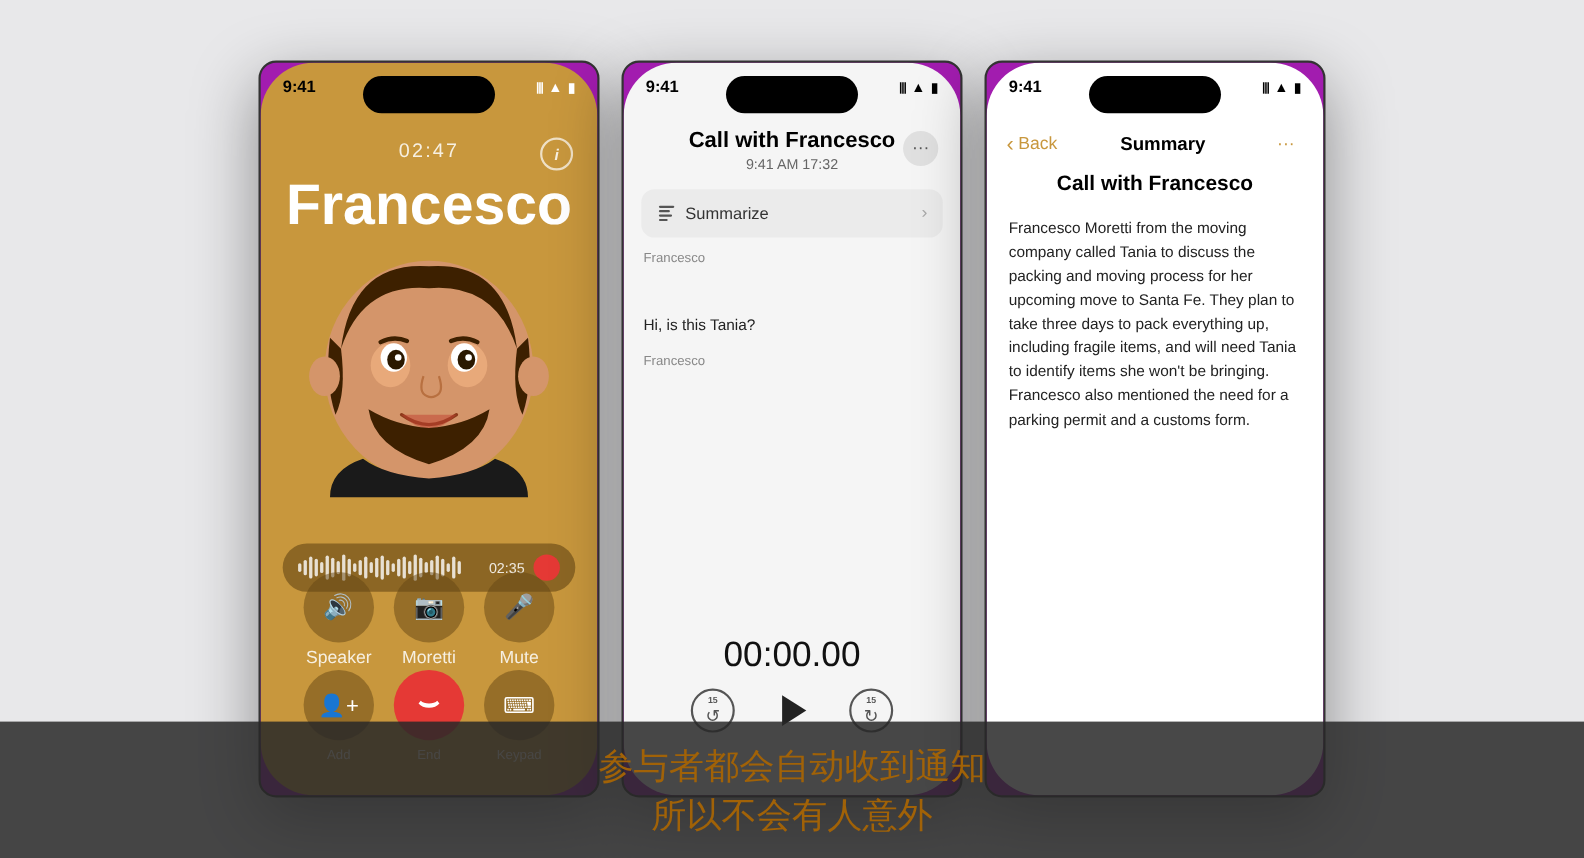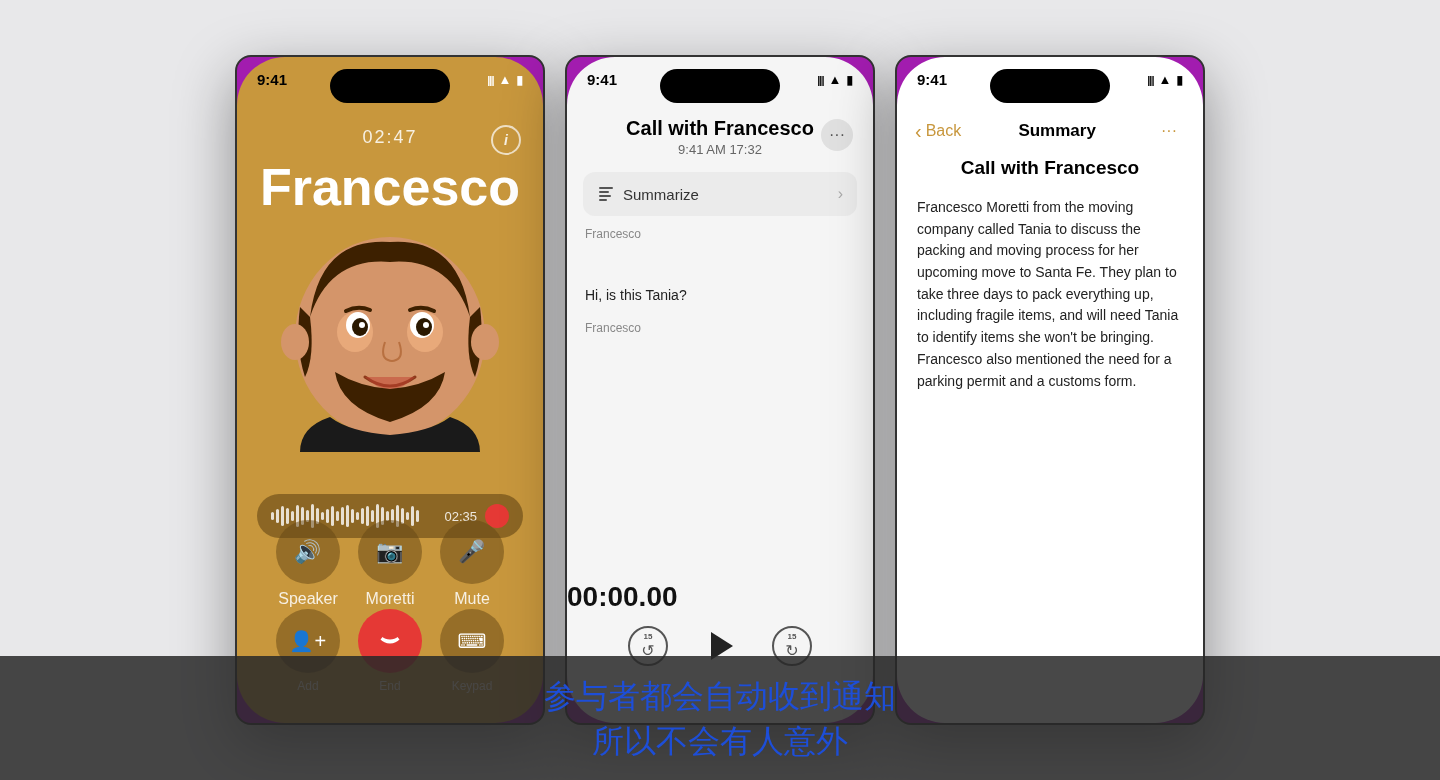--- a/index.html
+++ b/index.html
@@ -29,21 +29,21 @@
       position: absolute;
       bottom: 0;
       left: 0;
       right: 0;
       background: rgba(40, 40, 40, 0.85);
       padding: 18px 0 16px;
       text-align: center;
       z-index: 10;
     }
     .subtitle-bar .subtitle-line {
-      color: #1d4ed8;
+      color: #a16207;
       font-size: 32px;
       font-weight: 500;
       line-height: 1.4;
     }
 
     
     .phone {
       border-radius: 16px;
       background: #a21caf;
       border: 2px solid #333;
@@ -379,23 +379,23 @@
       color: #222;
       line-height: 1.45;
       margin-top: 44px;
     }
 
     
     .call-timestamp {
       position: absolute;
       bottom: 110px;
       left: 0; right: 0;
-      text-align: left;
-      font-size: 28px;
-      font-weight: 700;
+      text-align: center;
+      font-size: 32px;
+      font-weight: 400;
       color: #111;
     }
 
     
     .playback-controls {
       position: absolute;
       bottom: 55px;
       left: 0; right: 0;
       display: flex;
       align-items: center;

